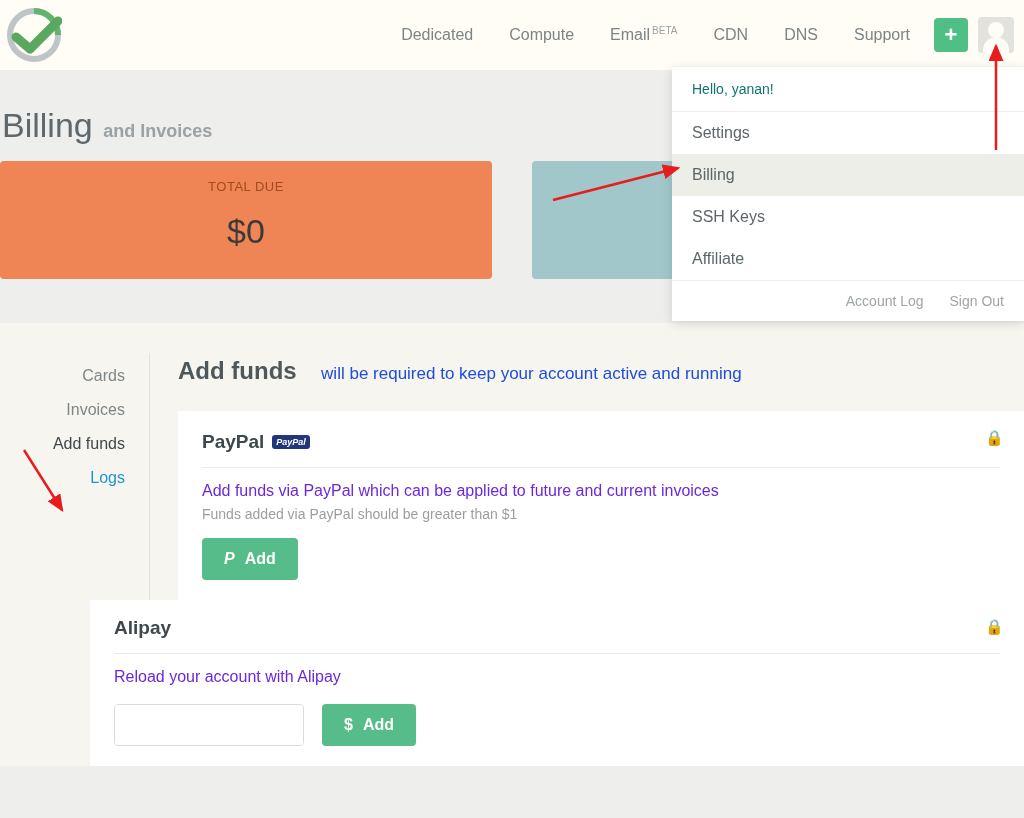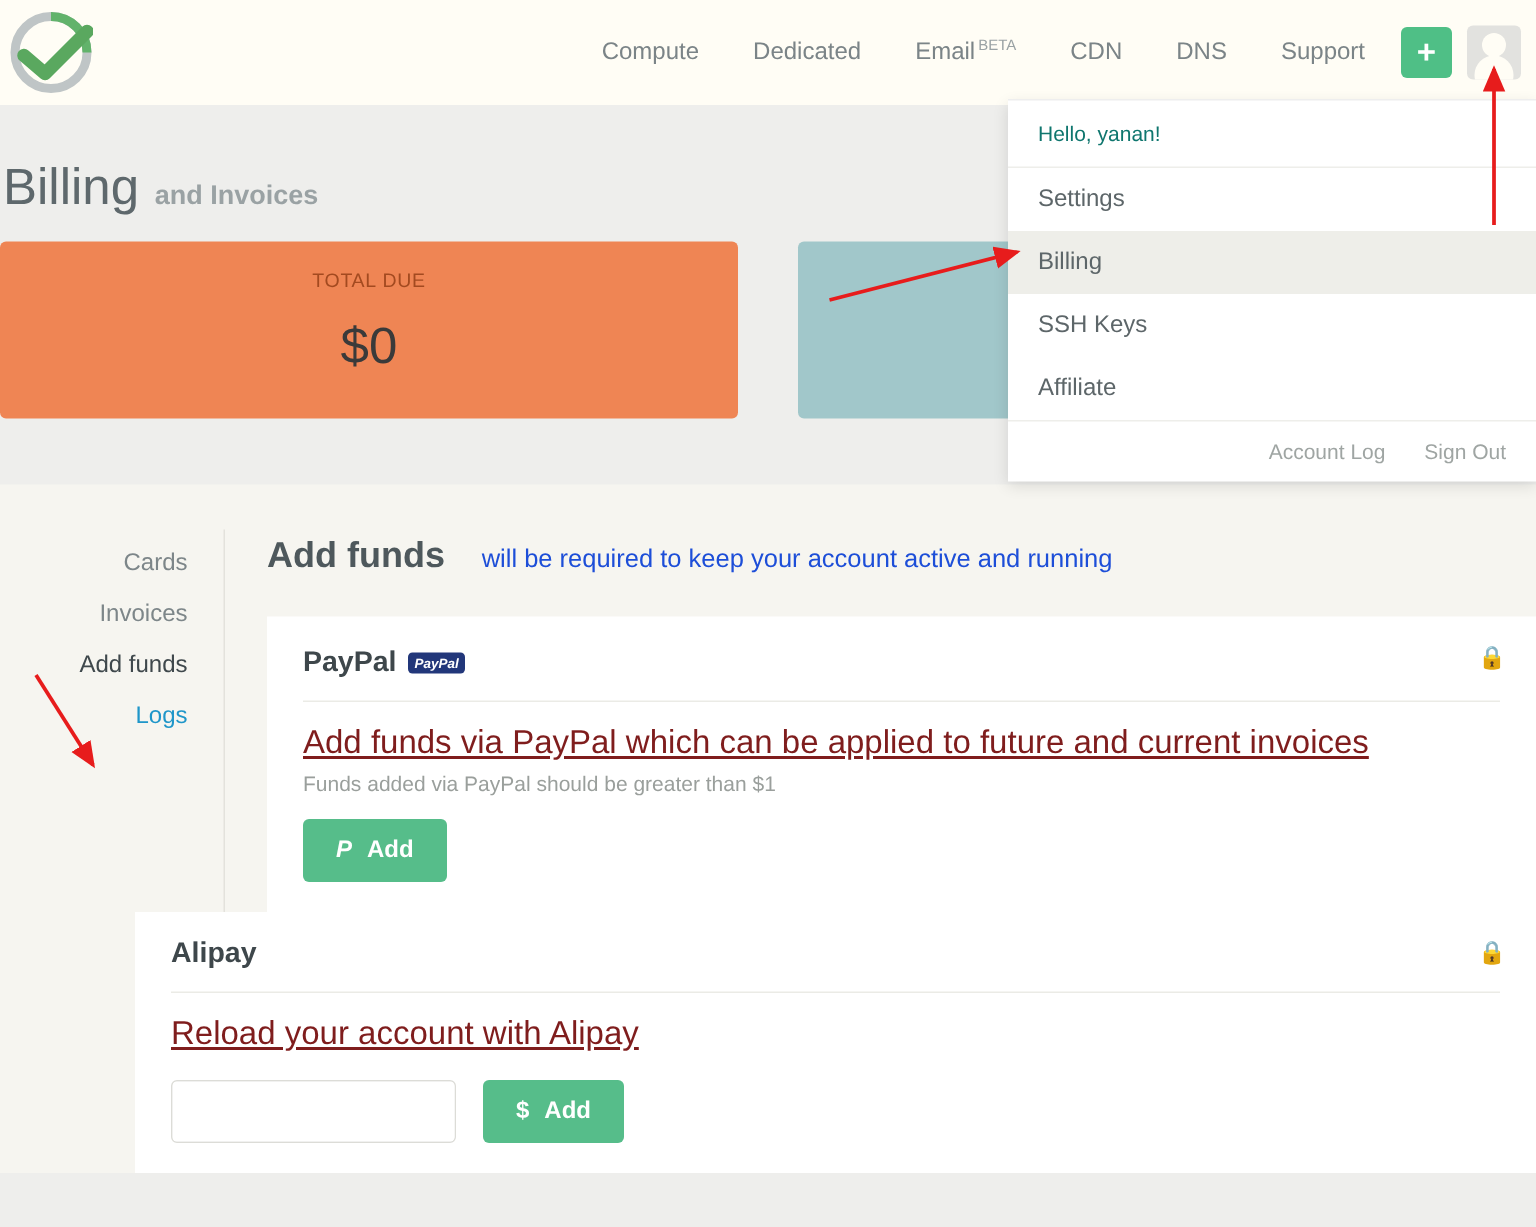--- a/index.html
+++ b/index.html
@@ -176,24 +176,23 @@
     right: 20px; top: 18px;
     color: #b7b7b3;
     font-size: 15px;
   }
   .panel-divider {
     border: none;
     border-top: 1px solid #ebebe6;
     margin: 14px 0;
   }
   .panel-desc {
-    color: #7f1d1d;
-    font-size: 22px;
+    color: #6d28d9;
+    font-size: 16px;
     margin-bottom: 6px;
-    text-decoration: underline;
   }
   .panel-note {
     color: #9a9f9c;
     font-size: 14px;
     margin-bottom: 16px;
   }
   .add-btn {
     background: #56bd8a;
     color: #fff;
     border: none;
@@ -276,22 +275,22 @@
 
 <div class="header">
   <div class="logo">
     <svg viewBox="0 0 56 56">
       <circle cx="28" cy="28" r="24" fill="none" stroke="#bfc5c6" stroke-width="6"></circle>
       <path d="M28 4 A24 24 0 0 1 52 28" fill="none" stroke="#62b36b" stroke-width="6"></path>
       <path d="M10 30 L24 42 L52 14" fill="none" stroke="#5aa85f" stroke-width="9" stroke-linecap="round" stroke-linejoin="round"></path>
     </svg>
   </div>
   <div class="nav">
+    <div class="nav-item">Dedicated</div>
     <div class="nav-item">Compute</div>
-    <div class="nav-item">Dedicated</div>
     <div class="nav-item"><span>Email</span><sup>BETA</sup></div>
     <div class="nav-item">CDN</div>
     <div class="nav-item">DNS</div>
     <div class="nav-item">Support</div>
     <div class="plus-btn">+</div>
     <div class="avatar"></div>
   </div>
 </div>
 
 <div class="page-head">

